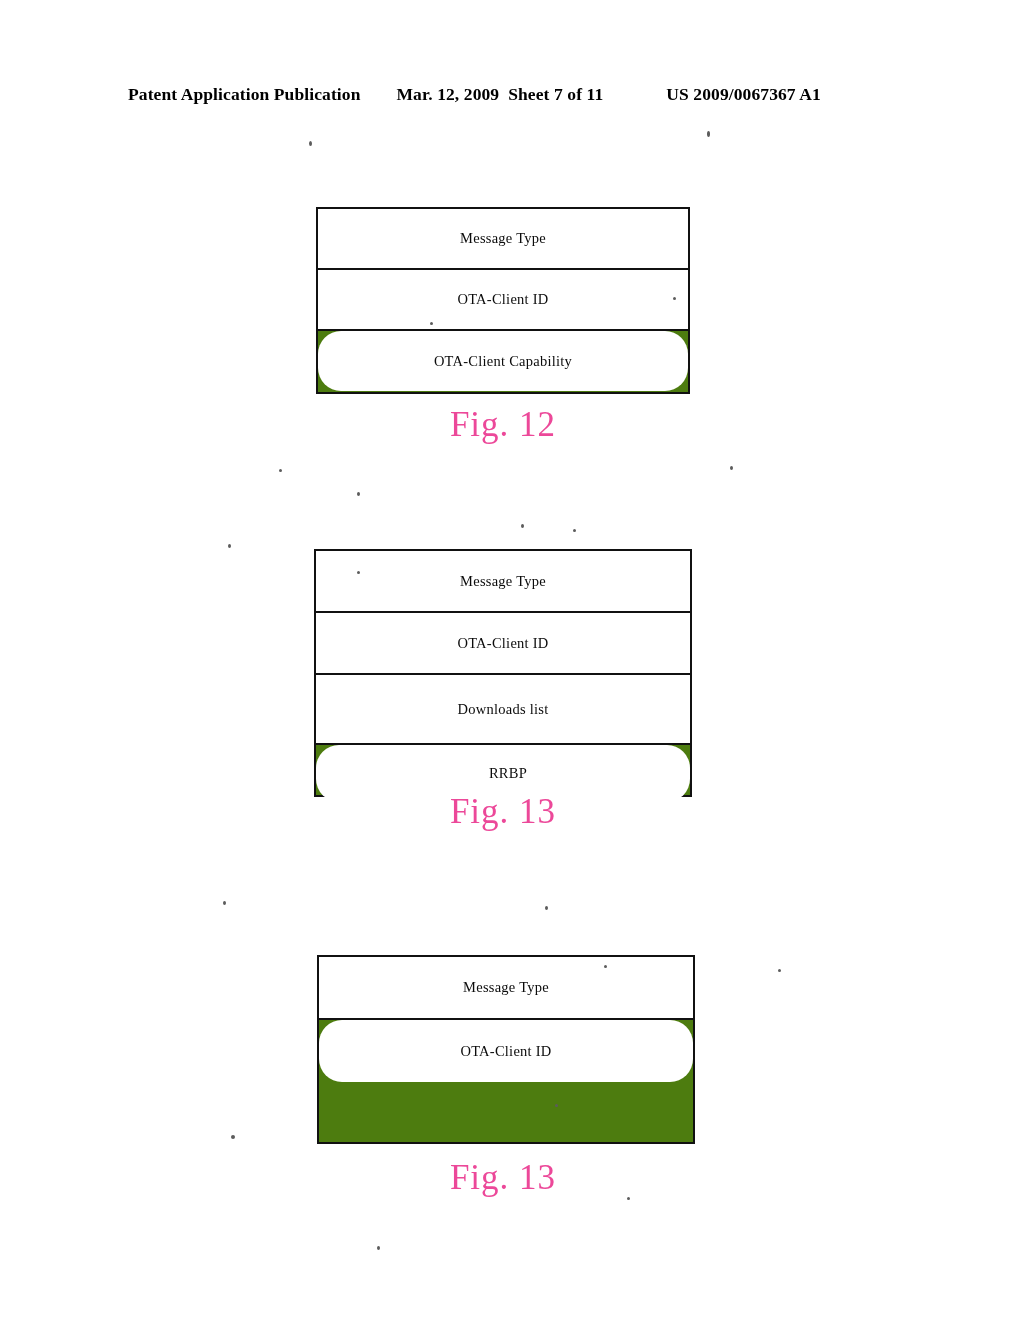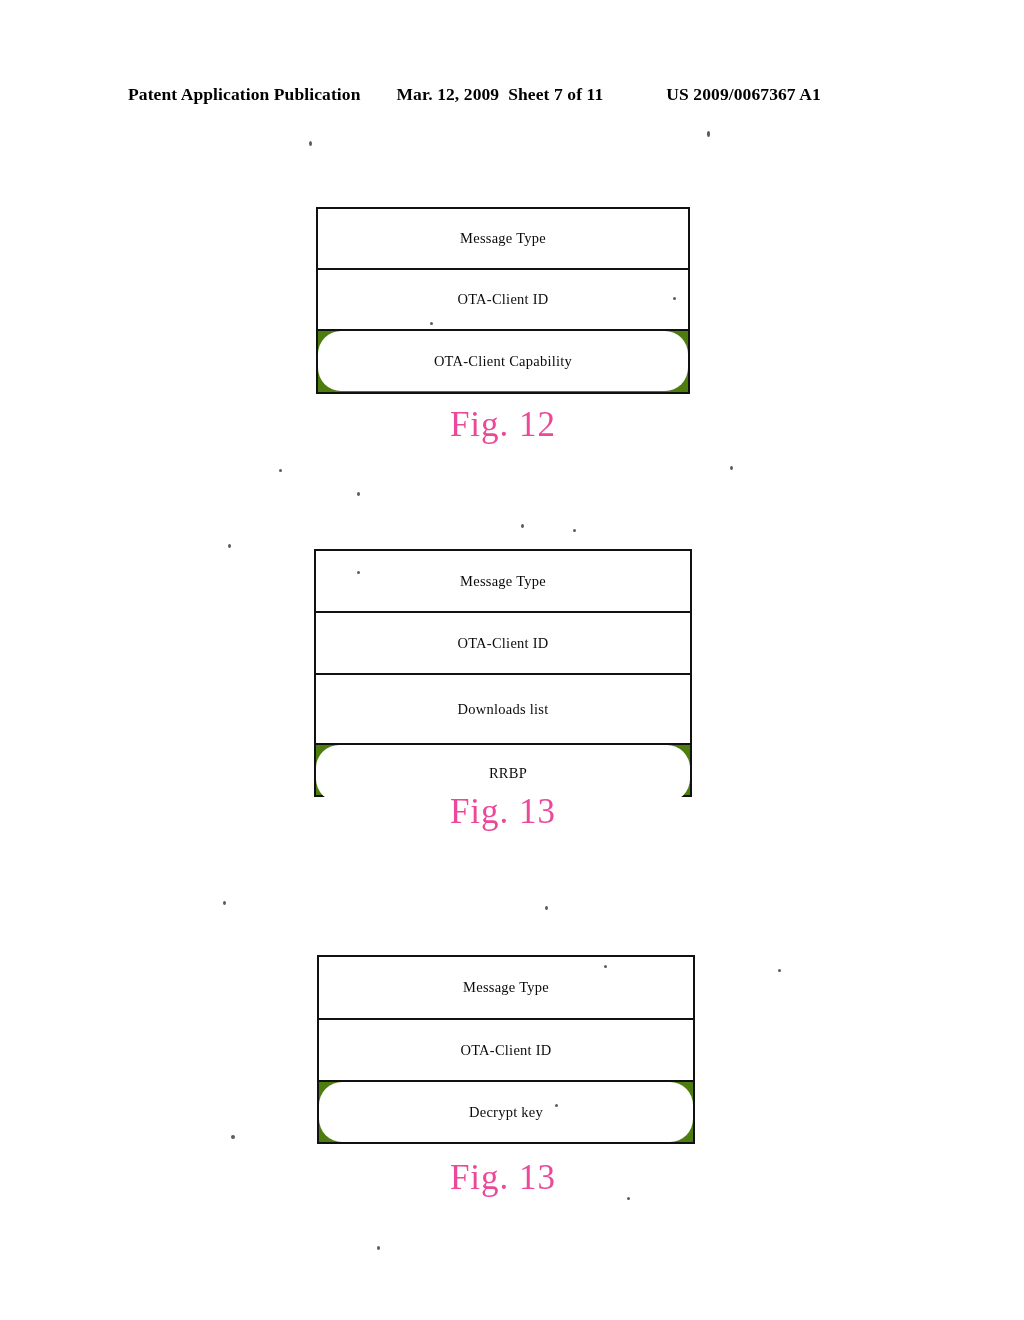--- a/index.html
+++ b/index.html
@@ -131,23 +131,20 @@
   </div>
 
   <div class="figure">
     <div class="msgbox" style="left:317px; top:955px; width:378px; height:189px;">
       <div class="msgrow" style="height:63px;">
         <span>Message Type</span>
       </div>
       <div class="msgrow" style="height:62px;">
         <span>OTA-Client ID</span>
       </div>
-      <div class="msgrow" style="height:60px;">
-        <span>Decrypt key</span>
-      </div>
     </div>
     <div class="figcaption" style="left:376px; top:1158px; width:254px;">Fig. 13</div>
   </div>
 
   <div>
     <div class="speck" style="left:309px; top:141px; width:3px; height:5px;"></div>
     <div class="speck" style="left:707px; top:131px; width:3px; height:6px;"></div>
     <div class="speck" style="left:430px; top:322px; width:3px; height:3px;"></div>
     <div class="speck" style="left:673px; top:297px; width:3px; height:3px;"></div>
     <div class="speck" style="left:279px; top:469px; width:3px; height:3px;"></div>

